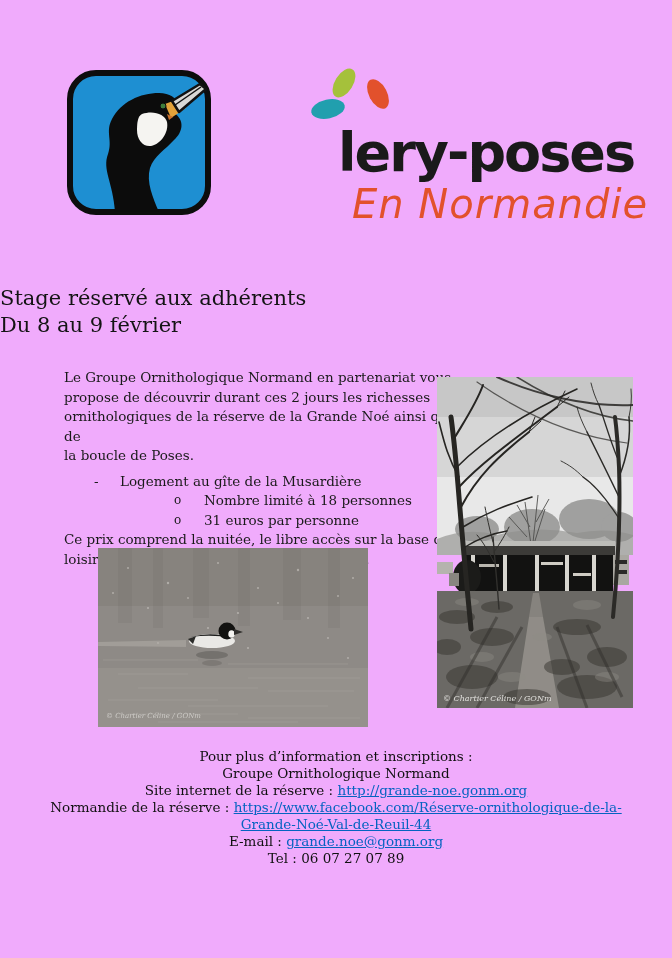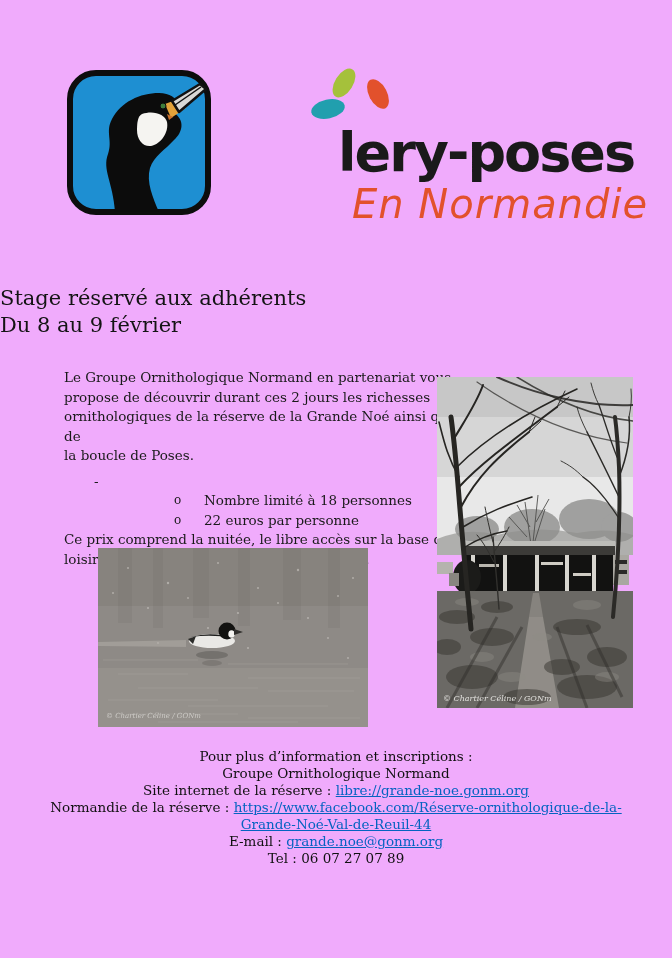--- a/index.html
+++ b/index.html
@@ -92,28 +92,29 @@
   <div class="title">Stage réservé aux adhérents
 Du 8 au 9 février</div>
 
   <div class="body-col">
     <p class="intro">Le Groupe Ornithologique Normand en partenariat vous
 propose de découvrir durant ces 2 jours les richesses
 ornithologiques de la réserve de la Grande Noé ainsi que de
 la boucle de Poses.</p>
     <div class="b-row lvl1">
       <span class="bullet">-</span>
+      <span>Logement au gîte de la Musardière</span>
     </div>
     <div class="b-row lvl2">
       <span class="bullet">o</span>
       <span>Nombre limité à 18 personnes</span>
     </div>
     <div class="b-row lvl2">
       <span class="bullet">o</span>
-      <span>22 euros par personne</span>
+      <span>31 euros par personne</span>
     </div>
     <p class="price-note">Ce prix comprend la nuitée, le libre accès sur la base de
 loisirs et la présence du garde de  la réserve.</p>
   </div>
 
   <div class="reserve-photo">
     <svg width="196" height="331" viewBox="0 0 196 331">
 
       <rect x="0" y="0" width="196" height="178" fill="#c7c7c7"></rect>
       <rect x="0" y="40" width="196" height="138" fill="#d8d8d8" opacity="0.85"></rect>
@@ -281,20 +282,20 @@
         <ellipse cx="45.5" cy="-12" rx="3.2" ry="3.8" fill="#f4f3f0"></ellipse>
         <polygon points="48,-17 57,-14 48,-11" fill="#2e2d2b"></polygon>
       </g>
       <text x="8" y="170" font-size="7" font-style="italic" fill="#d8d6d2" opacity="0.85" font-family="DejaVu Serif, serif">© Chartier Céline / GONm</text>
     </svg>
   </div>
 
   <div class="footer">
     <div>Pour plus d’information et inscriptions :</div>
     <div>Groupe Ornithologique Normand</div>
-    <div><span>Site internet de la réserve : </span><a href="#">libre://grande-noe.gonm.org</a></div>
+    <div><span>Site internet de la réserve : </span><a href="#">http://grande-noe.gonm.org</a></div>
     <div><span>Normandie de la réserve : </span><a href="#">https://www.facebook.com/Réserve-ornithologique-de-la-
 Grande-Noé-Val-de-Reuil-44</a></div>
     <div><span>E-mail : </span><a href="#">grande.noe@gonm.org</a></div>
     <div>Tel : 06 07 27 07 89</div>
   </div>
 
 </div>
 
 </body></html>

